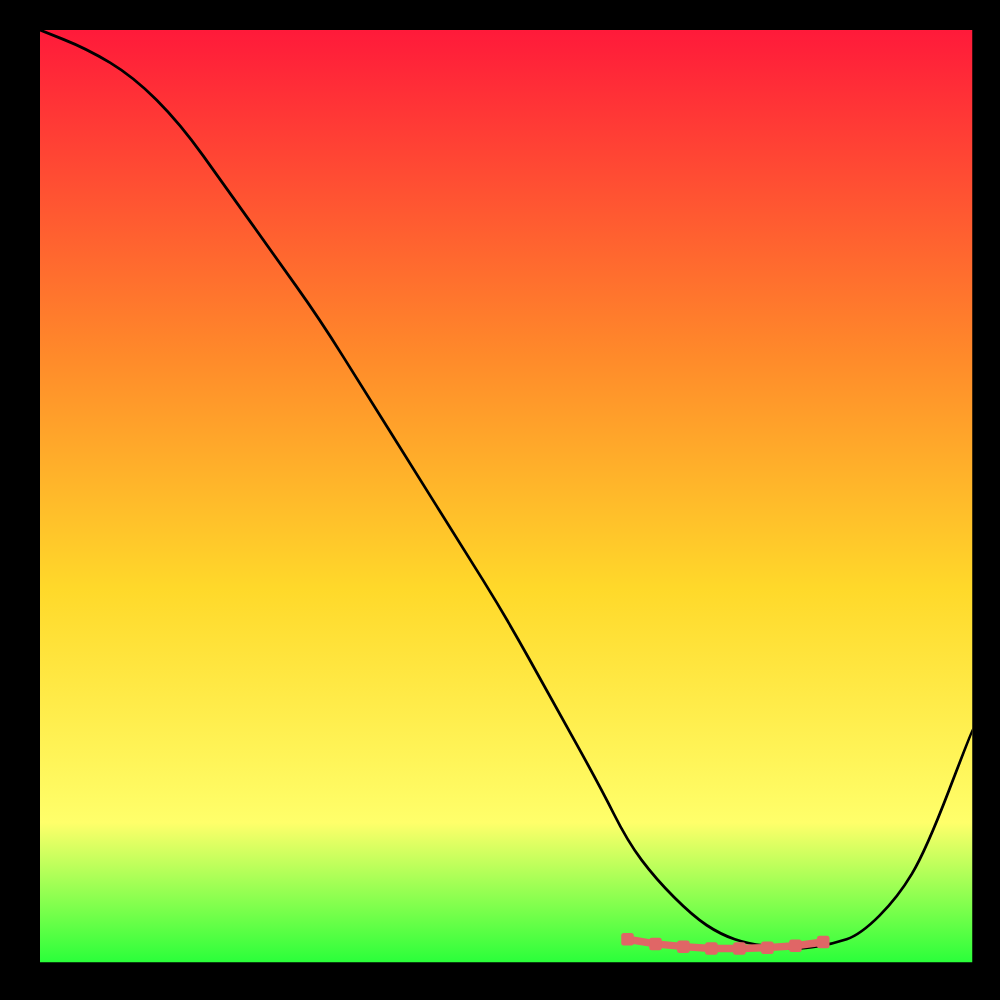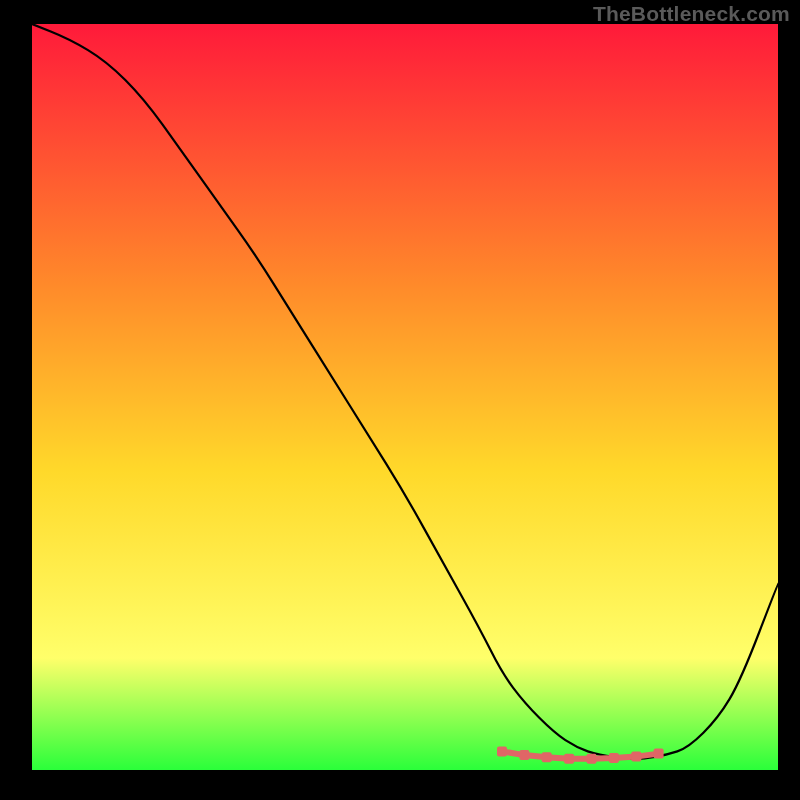--- a/index.html
+++ b/index.html
@@ -21,21 +21,20 @@
     top: 24px;
     width: 746px;
     height: 746px;
   }
   .plot-area svg { display: block; width: 100%; height: 100%; }
 </style>
 </head>
 <body>
 
 <div class="frame">
-  <div class="watermark">TheBottleneck.com</div>
 
   <div class="plot-area">
     <svg viewBox="0 0 746 746" preserveAspectRatio="none">
       <defs>
         <linearGradient id="bg" x1="0" y1="0" x2="0" y2="1">
           <stop offset="0%" stop-color="#ff1a3a"></stop>
           <stop offset="35%" stop-color="#ff8a2a"></stop>
           <stop offset="60%" stop-color="#ffd92a"></stop>
           <stop offset="85%" stop-color="#ffff6a"></stop>
           <stop offset="100%" stop-color="#2aff3a"></stop>

